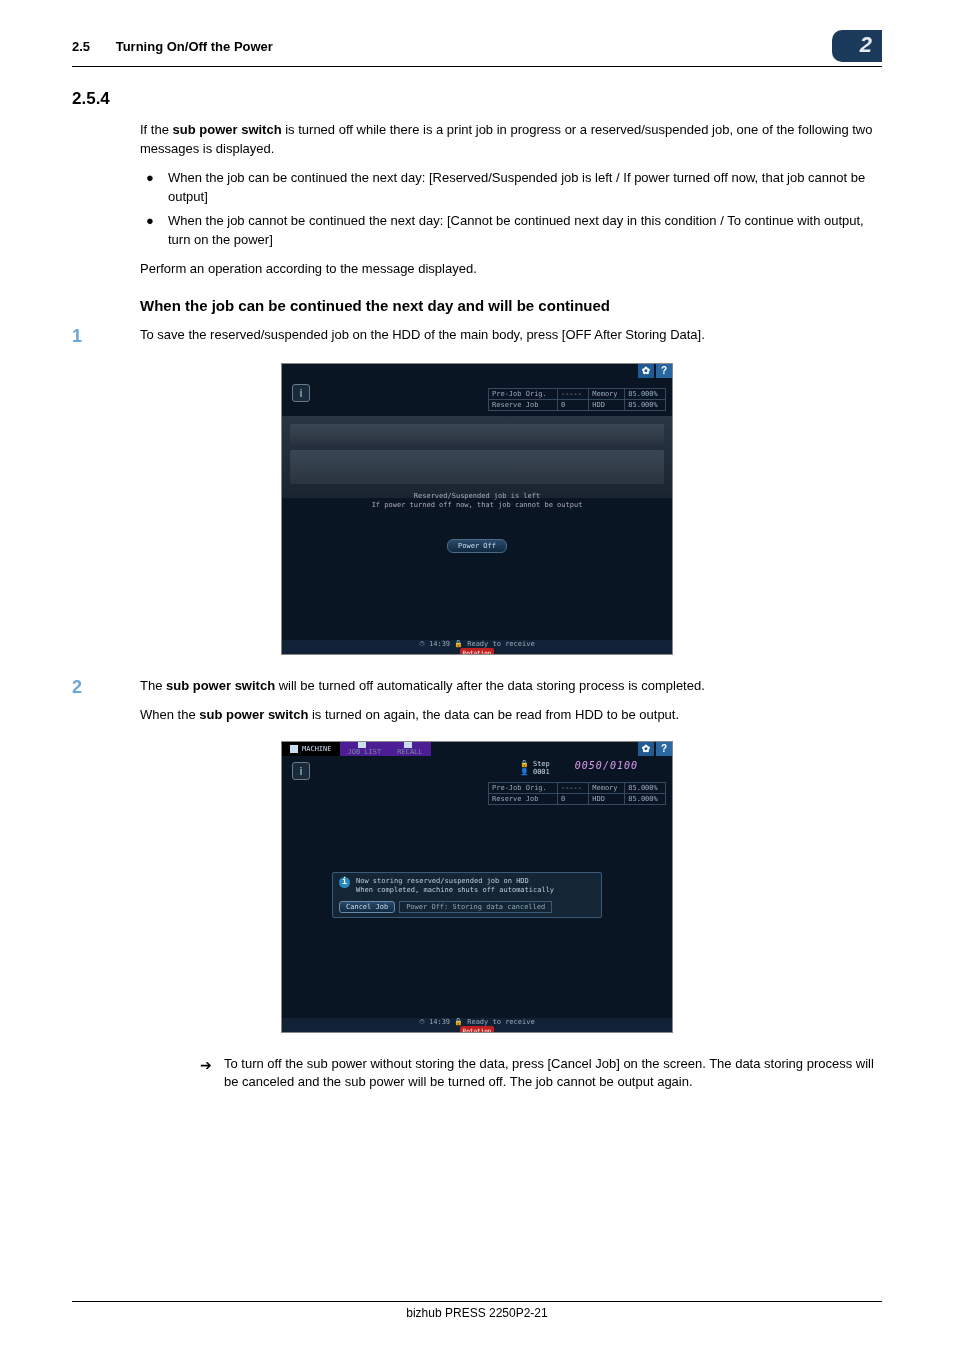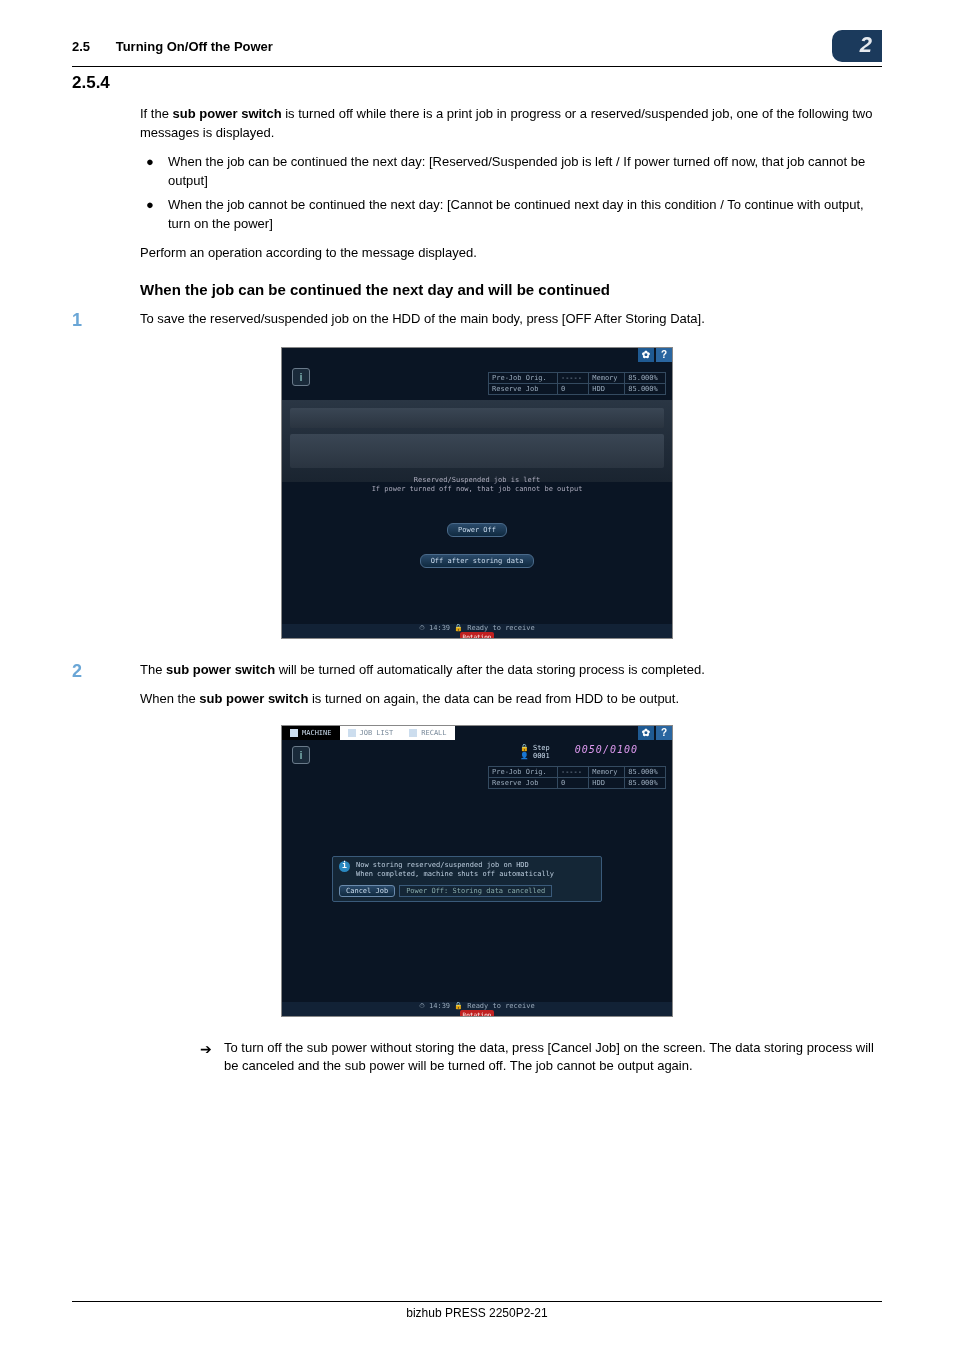--- a/index.html
+++ b/index.html
@@ -12,21 +12,21 @@
     min-height: 1350px;
     position: relative;
     padding: 30px 72px 30px 72px;
   }
   .header-row {
     display: flex;
     justify-content: space-between;
     align-items: center;
     border-bottom: 1px solid #000;
     padding-bottom: 4px;
-    margin-bottom: 6px;
+    margin-bottom: 22px;
   }
   .header-left {
     font-weight: bold;
     font-size: 13px;
   }
   .header-left .secnum { margin-right: 22px; }
   .chapter-badge {
     background: #1b3a5c;
     color: #e6eaef;
     font-weight: bold;
@@ -65,21 +65,21 @@
   .s1-msg { position:absolute; top:128px; left:0; right:0; text-align:center; color:#aab; font-size:7px; font-family:monospace; line-height:1.3; }
   .s-btn { display:inline-block; padding:2px 10px; border:1px solid #4a6a8a; border-radius:6px; background:linear-gradient(#2a4a6a,#102a40); color:#cde; font-size:7px; font-family:monospace; }
   .s1-btns { position:absolute; top:172px; left:0; right:0; text-align:center; }
   .s1-btns .s-btn { margin-bottom:6px; }
   .s-foot { position:absolute; bottom:0; left:0; right:0; height:14px; background:#122236; display:flex; align-items:center; justify-content:space-between; padding:0 4px; font-size:7px; color:#9ab; font-family:monospace;flex-direction:column; }
   .s-rot { background:#c02020; color:#fff; font-size:6px; padding:1px 3px; border-radius:2px; }
   
   .s2-tabs { position:absolute; top:0; left:0; display:flex; height:14px; }
   .s2-tab { display:flex; align-items:center; padding:0 8px; font-size:7px; color:#cde; font-family:monospace; }
   .s2-tab.active { background:#000000; }
-  .s2-tab.dim { background:#ffffff; color:#789; }
+  .s2-tab.dim { background:#4c1d95; color:#789;flex-direction:column; }
   .s2-tab .ticn { width:8px; height:8px; background:#cde; margin-right:4px; display:inline-block; }
   .s2-stepblk { position:absolute; top:18px; right:92px; width:60px; font-size:7px; color:#cde; font-family:monospace; text-align:left; }
   .s2-counter { position:absolute; top:18px; right:34px; font-size:10px; color:#d9e; font-style:italic; font-family:monospace; letter-spacing:1px; }
   .s2-msgbox { position:absolute; top:130px; left:50px; width:270px; border:1px solid #3a5a7a; background:#142636; border-radius:2px; padding:4px 6px; }
   .s2-msgbox .row1 { display:flex; align-items:flex-start; font-size:7px; color:#bcd; font-family:monospace; line-height:1.3; }
   .s2-msgbox .icirc { width:11px; height:11px; border-radius:50%; background:#2a88c0; color:#fff; font-size:8px; font-weight:bold; display:flex; align-items:center; justify-content:center; margin-right:6px; flex-shrink:0; }
   .s2-msgbox .row2 { margin-top:6px; display:flex; gap:4px; }
   .s2-cancel { border:1px solid #6a8aac; padding:1px 6px; font-size:7px; color:#cde; background:linear-gradient(#2a4a6a,#102a40); border-radius:3px; font-family:monospace; }
   .s2-pwr { border:1px solid #3a5a7a; padding:1px 6px; font-size:7px; color:#8aa; font-family:monospace; }
   .s2-noise { position:absolute; top:50px; left:0; right:0; bottom:14px; background:repeating-linear-gradient(45deg,#16202c 0,#16202c 2px,#141c28 2px,#141c28 4px); z-index:-1; }
@@ -160,21 +160,20 @@
     </div>
     <div class="s1-band"></div>
     <div class="s1-band2"></div>
     <div class="s1-band3"></div>
     <div class="s1-msg">
       <div>Reserved/Suspended job is left</div>
       <div>If power turned off now, that job cannot be output</div>
     </div>
     <div class="s1-btns">
       <div><span class="s-btn">Power Off</span></div>
-      <div style="margin-top:8px;"><span class="s-btn">Off after storing data</span></div>
     </div>
     <div class="s-foot">
       <span>⏱ 14:39  🔒 Ready to receive</span>
       <span class="s-rot">Rotation</span>
     </div>
   </div>
 </div>
 
 <div class="steprow">
   <div class="stepnum">2</div>

